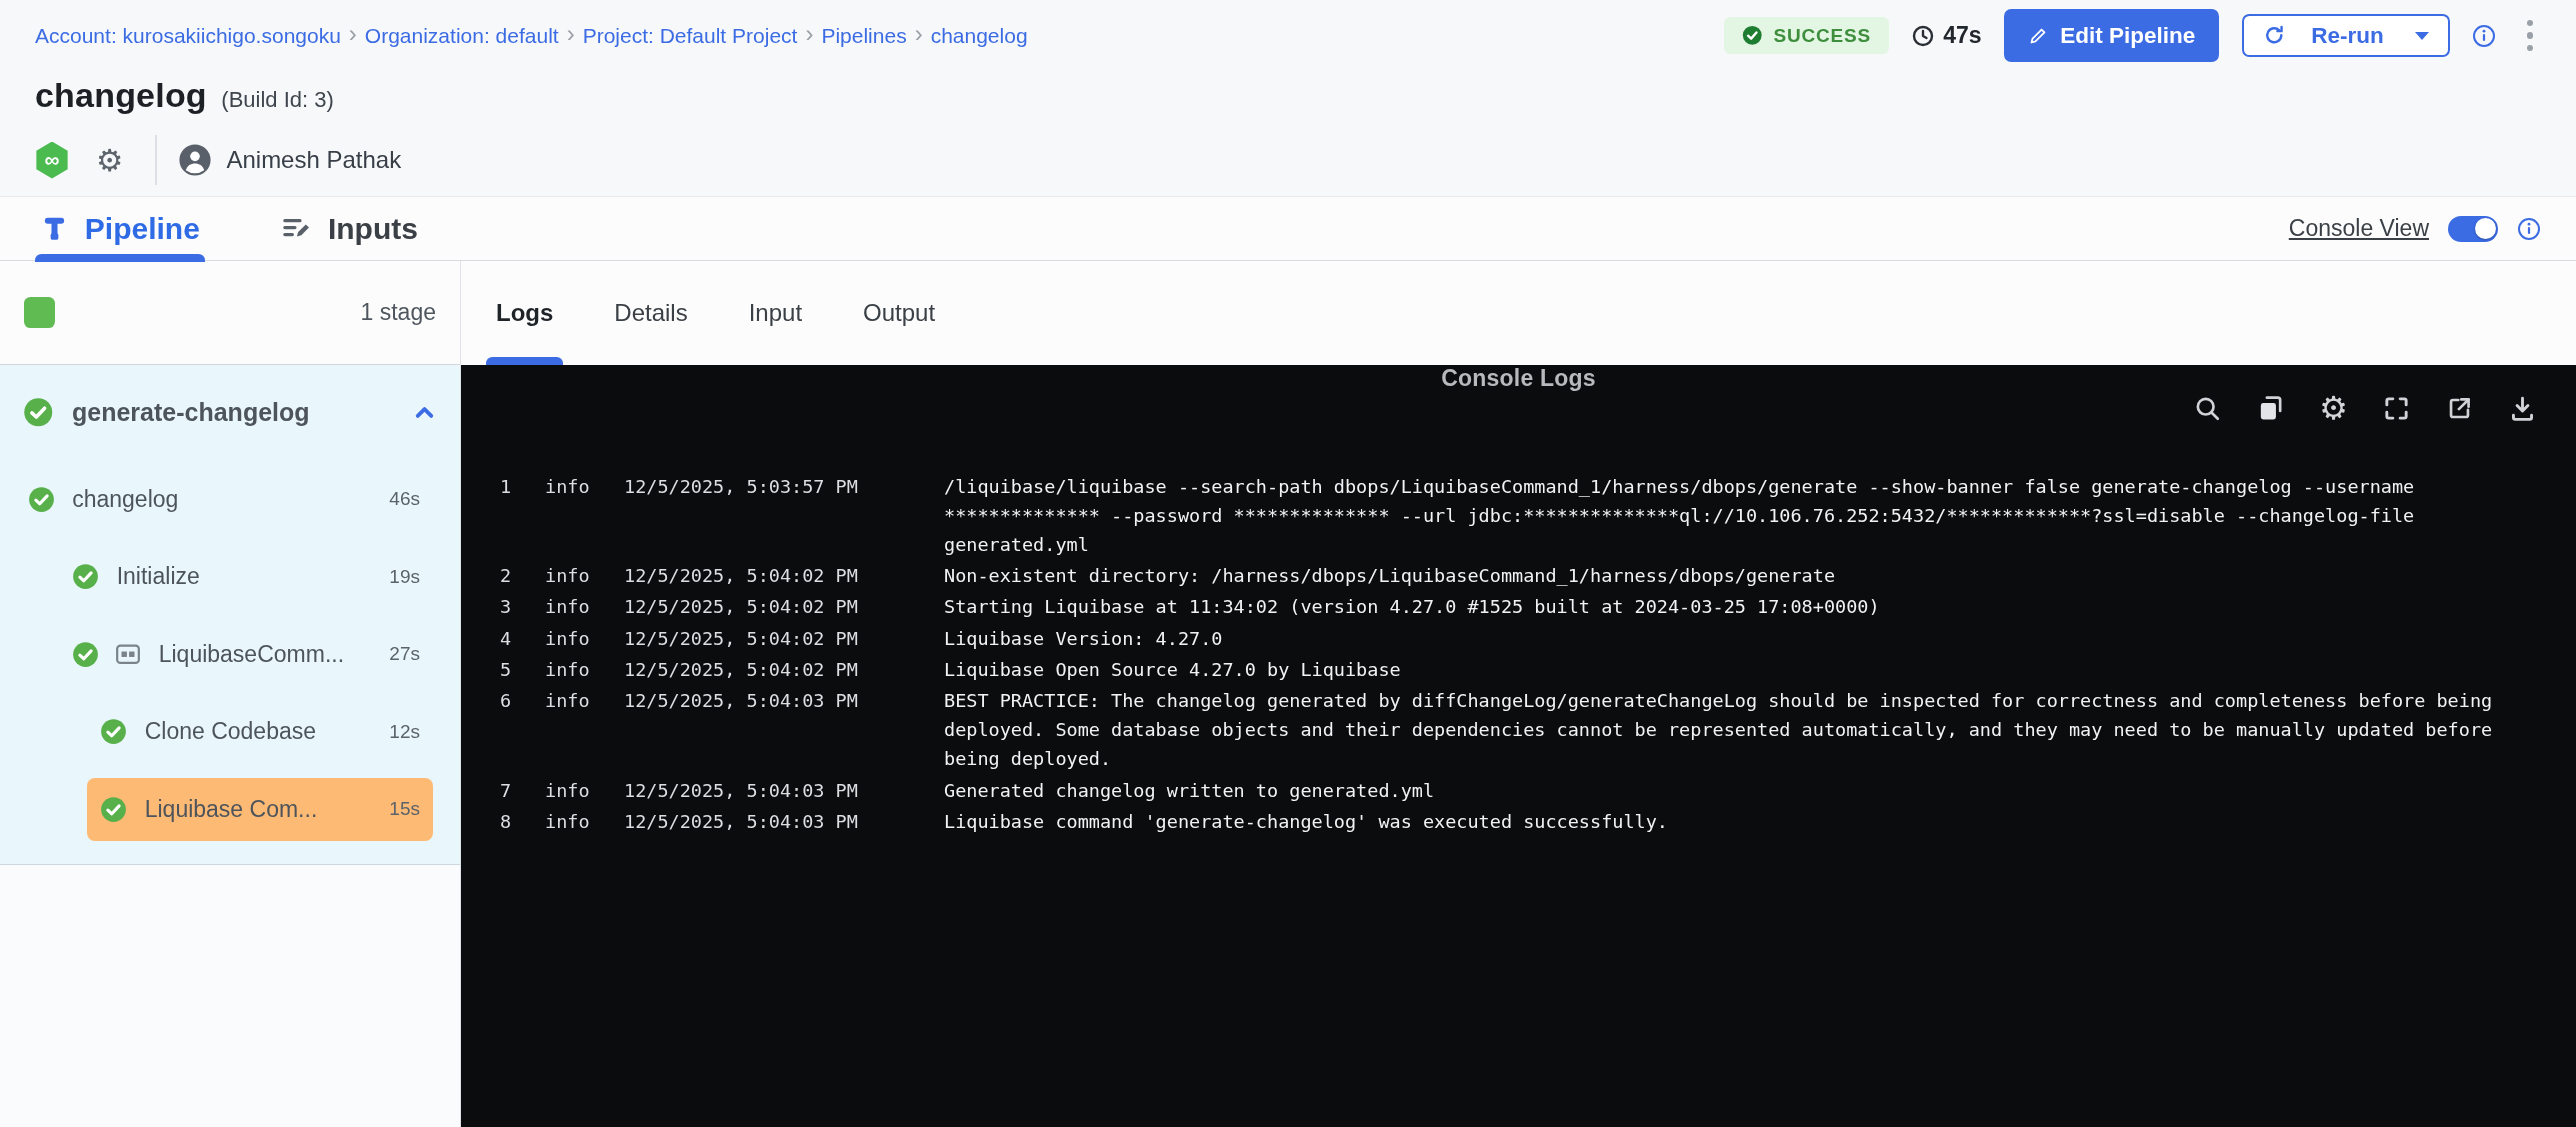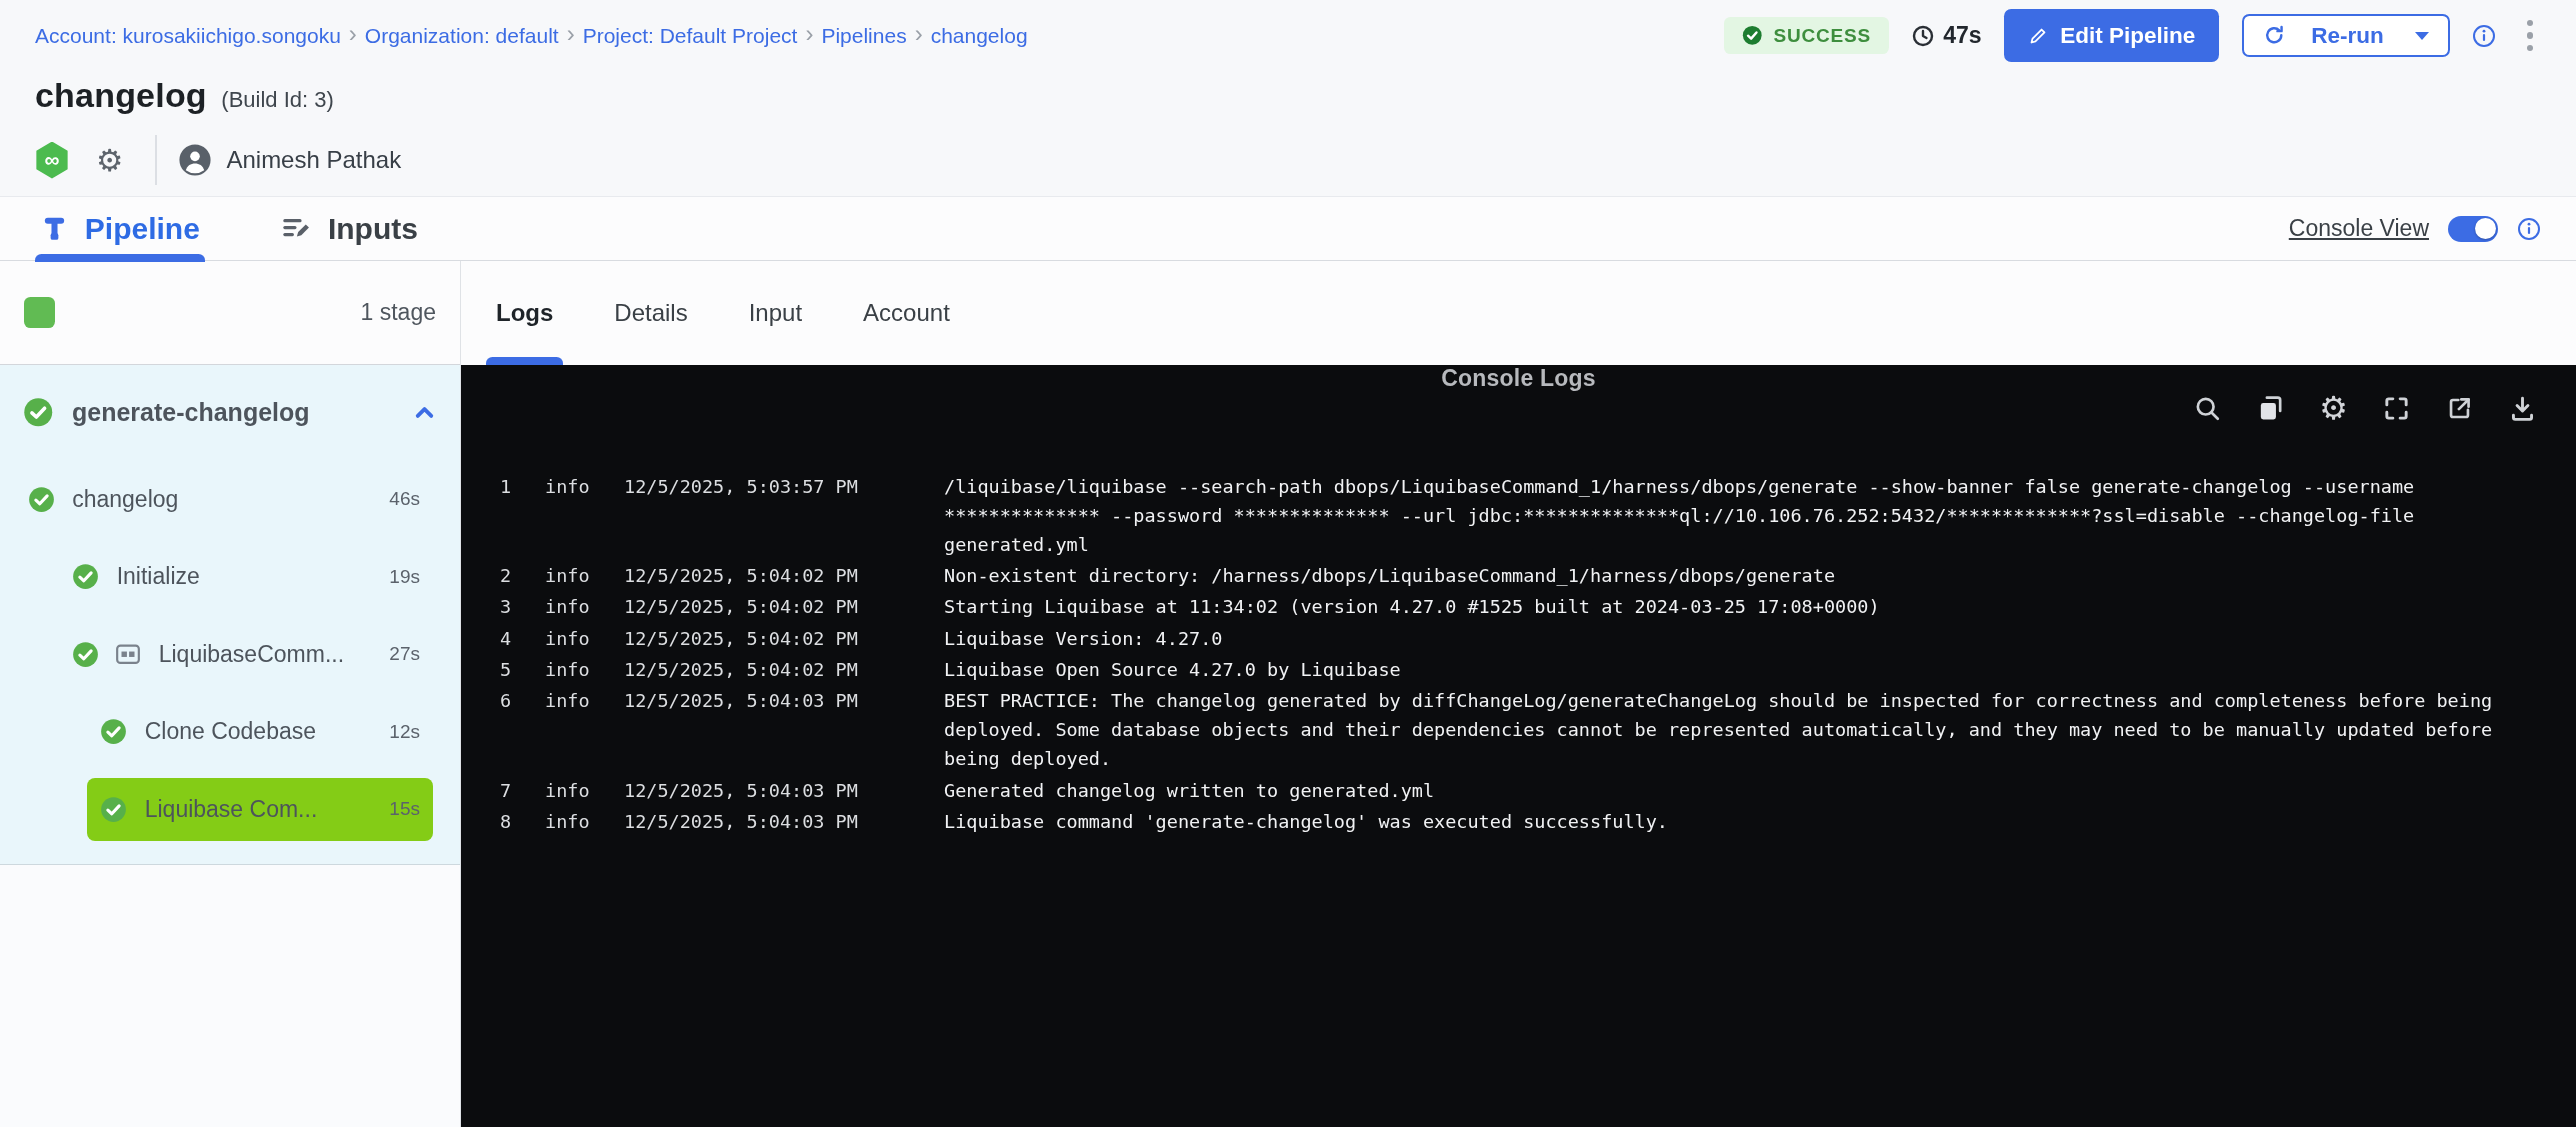--- a/index.html
+++ b/index.html
@@ -50,21 +50,21 @@
   .stage-count { font-size: 23px; color: #4f565e; }
   .stage-panel { background: #e9f6fb; height: 500px; border-bottom: 0.8px solid #cdd8de; overflow: hidden; }
   .stage-row { display: flex; align-items: center; padding: 32px 22.5px 29px 22.5px; cursor: pointer; }
   .stage-row .name { font-size: 25px; font-weight: 600; color: #4d545c; margin-left: 19px; }
   .stage-row .chev { margin-left: auto; display: flex; }
   .steps { margin-top: 11.2px; }
   .step-row { display: flex; align-items: center; height: 63px; margin: 0 27px 14.5px 9.6px; padding: 0 13px; border-radius: 8px; cursor: pointer; }
   .step-row.ind-0 { margin-left: 14.5px; }
   .step-row.ind-1 { margin-left: 59px; }
   .step-row.ind-2 { margin-left: 87px; }
-  .step-row.selected { background: #84cc16; }
+  .step-row.selected { background: #fdba74; }
   .step-row .lbl { font-size: 23px; color: #4d545c; font-weight: 500; margin-left: 17.7px; white-space: nowrap; }
   .step-row .dur { margin-left: auto; font-size: 19px; color: #5b626b; padding-left: 11.2px; }
   .group-icon { margin-left: 16px; display: flex; }
   .sidebar-footer { flex: 1; background: #fafbfd; }
 
   
   .main-panel { flex: 1; display: flex; flex-direction: column; min-width: 0; }
   .log-tabs { height: 104px; background: #fcfcfd; display: flex; align-items: center; padding: 0 35px; gap: 61px; }
   .log-tab { font-size: 24px; color: #3a4046; height: 100%; display: flex; align-items: center; position: relative; cursor: pointer; }
   .log-tab.active { font-weight: bold; color: #1f2429; }
@@ -265,21 +265,21 @@
         </div>
     </div>
     <div class="sidebar-footer"></div>
   </div>
 
   <div class="main-panel">
     <div class="log-tabs" id="logTabs">
         <div class="log-tab active">Logs</div>
         <div class="log-tab">Details</div>
         <div class="log-tab">Input</div>
-        <div class="log-tab">Account</div>
+        <div class="log-tab">Output</div>
       </div>
     <div class="console">
       <div class="console-header">
         <span class="console-title">Console Logs</span>
         <div class="console-toolbar">
           <span class="tool">
             <svg width="29" height="29" viewBox="0 0 24 24">
                 <circle cx="10.5" cy="10.5" r="6.5" fill="none" stroke="#cfd2d6" stroke-width="2.2"></circle>
                 <line x1="15.3" y1="15.3" x2="20.5" y2="20.5" stroke="#cfd2d6" stroke-width="2.2" stroke-linecap="round"></line>
               </svg>

